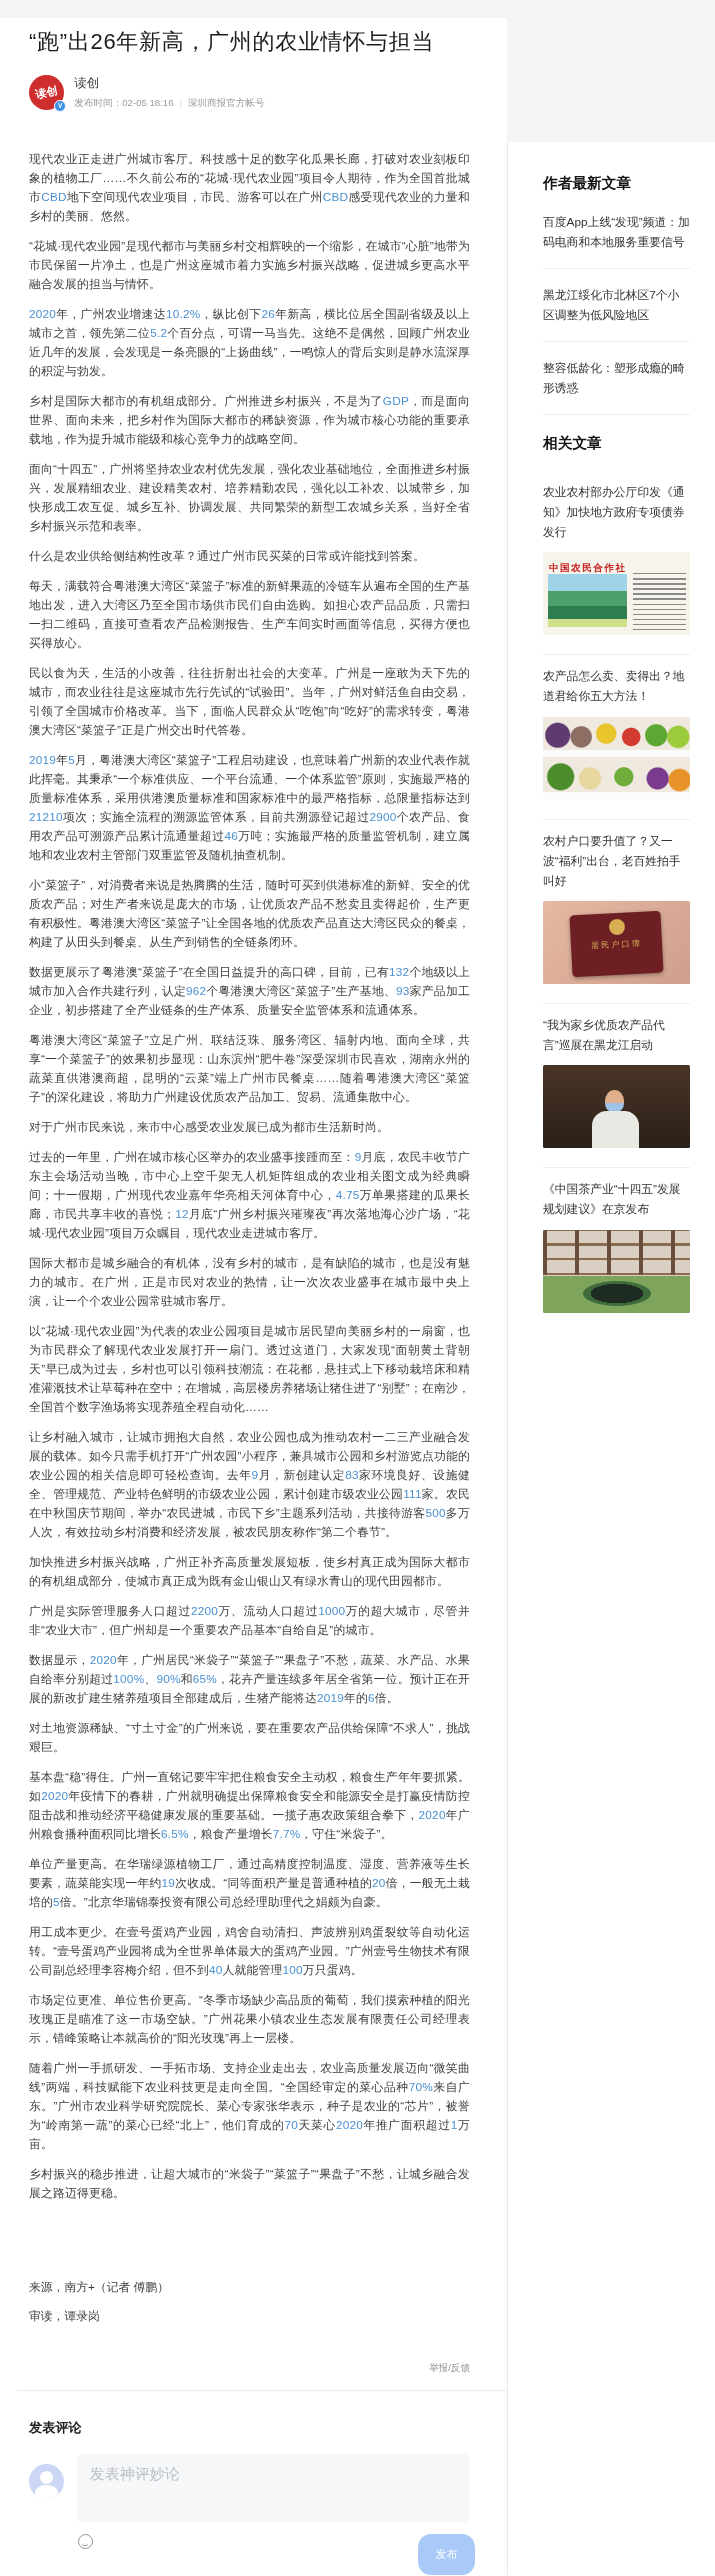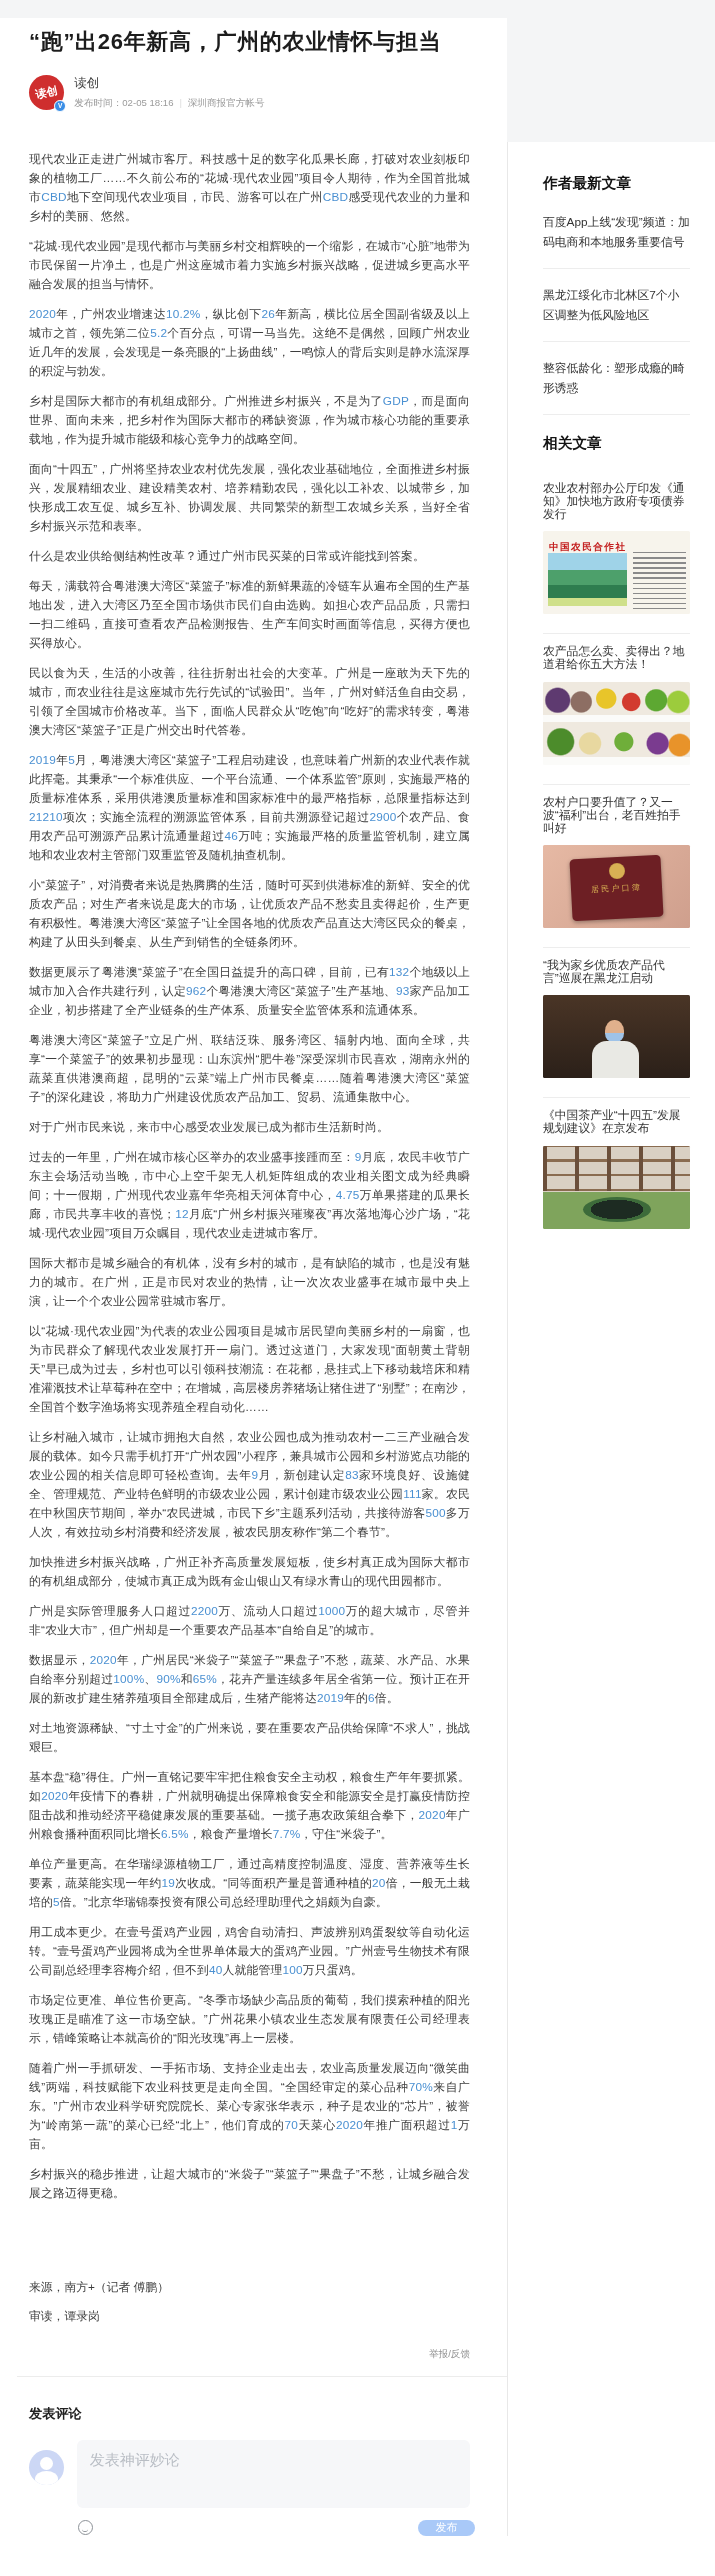--- a/index.html
+++ b/index.html
@@ -5,58 +5,58 @@
   *{margin:0;padding:0;box-sizing:border-box}
   html,body{width:715px;background:#fff;font-family:"Liberation Sans","DejaVu Sans",sans-serif}
   body{height:2576px;overflow:hidden;position:relative}
   .topstrip{height:18.4px;background:#f4f5f6;width:100%}
   .layout{display:flex;align-items:stretch}
   .main{width:507px;padding:0 37px 0 29px}
   .side{width:209px;background:#f4f5f6;display:flex;flex-direction:column}
   .side-card{background:#fff;border-left:0.7px solid #e8e8e8;margin-top:124px;flex:1;padding:32px 25px 44px 35px;min-height:2308px}
 
   
-  .title{font-size:22px;line-height:29px;font-weight:700;color:#1c1c1c;margin:8.8px 0 19px;letter-spacing:0.7px}
+  .title{font-size:22px;line-height:29px;font-weight:400;color:#1c1c1c;margin:8.8px 0 19px;letter-spacing:0.7px}
   .author-row{display:flex;align-items:center;margin-bottom:40px}
   .avatar{width:35px;height:35px;border-radius:50%;background:#cf2e2e;position:relative;flex:0 0 auto}
   .avatar .av-txt{position:absolute;left:0;top:0;width:100%;height:100%;display:flex;align-items:center;justify-content:center;color:#fff;font-size:11px;font-weight:700;transform:rotate(-12deg)}
   .v-badge{position:absolute;right:-2.2px;bottom:-1.5px;width:11.8px;height:11.8px;border-radius:50%;background:#3a8ee6;border:1.5px solid #fff;color:#fff;font-size:6.6px;font-weight:700;display:flex;align-items:center;justify-content:center}
   .author-info{margin-left:10.3px}
   .author-name{font-size:12.5px;color:#3d3d3d;margin-bottom:5.1px}
   .meta{font-size:9.6px;color:#9b9b9b}
   .meta .sep{color:#ddd;margin:0 5.9px}
 
   
   .article{min-height:2117px}
   .article p{font-size:11.8px;line-height:19px;letter-spacing:0.2px;color:#3d3d3d;text-align:justify;margin-bottom:11px}
   .article p .num{color:#4a90d2}
   .source-line,.review-line{font-size:11.8px;line-height:19px;color:#3d3d3d;margin-top:10.3px}
-  .report{font-size:9.6px;color:#919191;text-align:right;margin-top:22px;cursor:pointer}
+  .report{font-size:9.6px;color:#919191;text-align:right;margin-top:36px;cursor:pointer}
   .comment-divider{border-top:0.7px solid #ececec;margin:14.7px -37px 0 -11.8px}
 
   
   .comment-head{font-size:13.2px;font-weight:700;color:#222;margin:28px 0 17.6px}
   .comment-row{display:flex}
   .c-avatar{width:35px;height:35px;border-radius:50%;background:#ccd7f5;position:relative;overflow:hidden;margin-top:10.3px;flex:0 0 auto}
   .c-avatar::before{content:"";position:absolute;left:11px;top:6.6px;width:13.2px;height:13.2px;border-radius:50%;background:#fff}
   .c-avatar::after{content:"";position:absolute;left:5.9px;top:21px;width:23.5px;height:16px;border-radius:50%;background:#fff}
   .c-input{margin-left:13.2px;width:397px;height:68px;background:#f6f7f9;border:none;border-radius:5.9px;resize:none;padding:11px 12.5px;font-size:15px;font-family:inherit;color:#333}
   .c-input::placeholder{color:#b9bec5}
   .comment-toolbar{width:397px;margin:11.8px 0 0 49px;display:flex;justify-content:space-between;align-items:flex-start}
   .emoji-icon{width:15.4px;height:15.4px;border:1.5px solid #8d9298;border-radius:50%;position:relative;display:inline-block}
   .emoji-icon::after{content:"";position:absolute;left:2.9px;top:5.9px;width:6.6px;height:3.7px;border-bottom:1.5px solid #8d9298;border-radius:0 0 5.9px 5.9px}
-  .publish-btn{width:57px;height:16px;border-radius:13.2px;border:none;background:#a9c9f8;color:#fff;font-size:11px;font-family:inherit}
+  .publish-btn{width:57px;height:41px;border-radius:13.2px;border:none;background:#a9c9f8;color:#fff;font-size:11px;font-family:inherit}
 
   
   .side-card h3{font-size:14.7px;font-weight:700;color:#141414;margin-bottom:18.4px}
   .author-item{font-size:11.8px;line-height:20px;color:#333;padding-bottom:16px;border-bottom:0.7px solid #ededed;margin-bottom:16px;cursor:pointer}
   .related-title{margin-top:19px}
   .rel-item{padding:11px 0 19px;border-bottom:0.7px solid #ededed;cursor:pointer}
   .rel-item:last-child{border-bottom:none}
-  .rel-title{font-size:11.8px;line-height:13px;color:#333;margin-bottom:10.3px}
+  .rel-title{font-size:11.8px;line-height:20px;color:#333;margin-bottom:10.3px}
   .thumb{width:147px;height:83px;position:relative;overflow:hidden;border-radius:1.5px;background:#ddd}
   
   .thumb-0{background:#f7f4ec}
   .thumb-0::before{content:"";position:absolute;left:5.1px;top:22px;width:79px;height:53px;background:linear-gradient(180deg,#9fd3e8 0 32%,#4da06b 32% 60%,#2e7d4f 60% 85%,#cfe08a 85%)}
   .thumb-0::after{content:"";position:absolute;right:4.4px;top:20.6px;width:53px;height:57px;background:repeating-linear-gradient(180deg,#8a8a8a 0 1.5px,transparent 1.5px 5.1px)}
   .thumb-0 .thumb-text{position:absolute;left:5.9px;top:10px;font-size:9.6px;font-weight:700;color:#c31f1f;letter-spacing:1.5px}
   
   .thumb-1{background-color:#efe9df;background-image:
     radial-gradient(circle at 10% 22%,#5e3a70 0 8%,transparent 9%),
     radial-gradient(circle at 26% 24%,#8d6e63 0 8%,transparent 9%),

